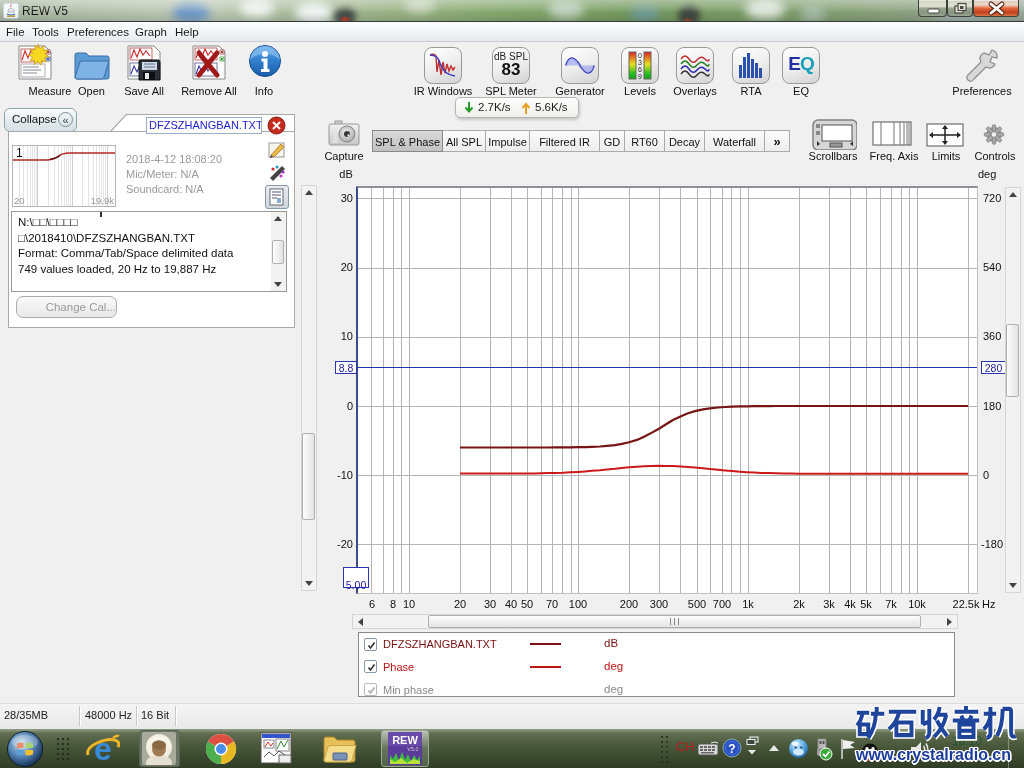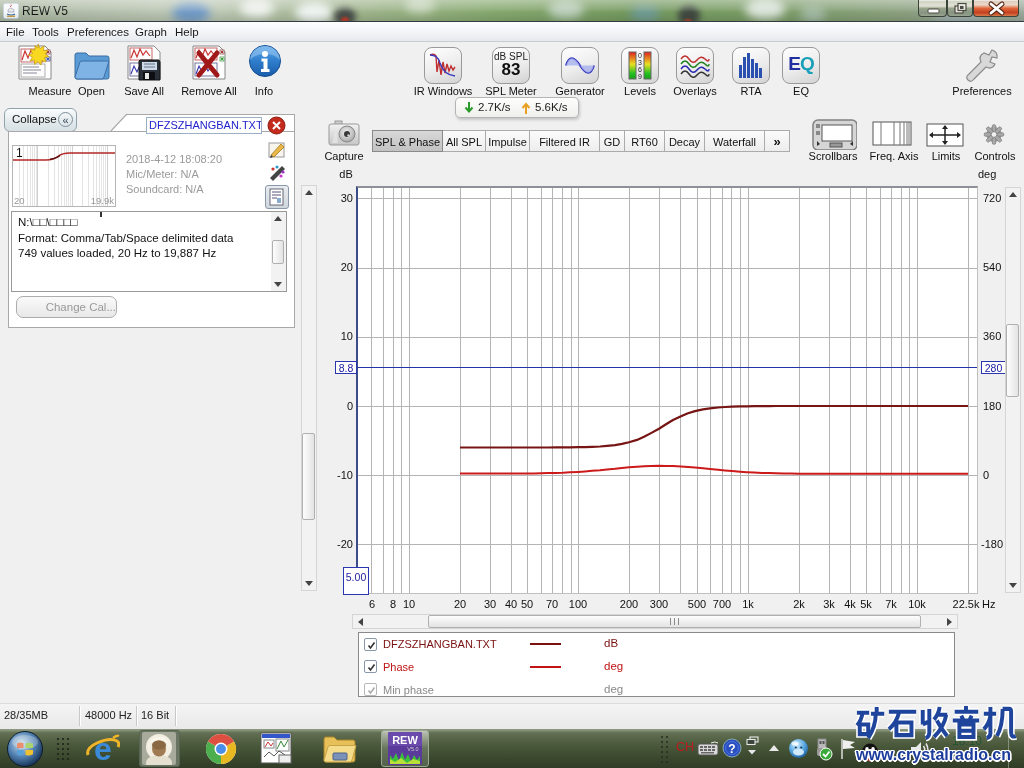--- a/index.html
+++ b/index.html
@@ -334,20 +334,21 @@
       <rect x="4" y="3" width="13" height="16" fill="#fff" stroke="#667"></rect>
  <line x1="6" y1="6" x2="15" y2="6" stroke="#557" stroke-width="1"></line>
       <line x1="6" y1="9" x2="15" y2="9" stroke="#557" stroke-width="1"></line>
  <line x1="6" y1="12" x2="11" y2="12" stroke="#557" stroke-width="1"></line>
  <rect x="11" y="12" width="4" height="5" fill="#8ac"></rect>
     </svg>
 </div>
 <div id="textarea">
     <div style="position:absolute;left:88px;top:0px;width:2px;height:5px;background:#333"></div>
   <div>N:\□□\□□□□</div>
+ <div>□\2018410\DFZSZHANGBAN.TXT</div>
  <div>Format: Comma/Tab/Space delimited data</div>
  <div>749 values loaded, 20 Hz to 19,887 Hz</div>
 </div>
 <div id="changecal">Change Cal...</div>
 
 <svg class="abs" style="left:328px;top:119px" width="32" height="28">
  <defs>
       <linearGradient id="cam" x1="0" y1="0" x2="0" y2="1">
         <stop offset="0" stop-color="#f2f2f2"></stop>
         <stop offset="1" stop-color="#c6c6c6"></stop>
@@ -476,21 +477,21 @@
 <div class="bluebox" style="left:335px;top:361px;width:22px;height:13px;padding-top:0;line-height:12px">8.8</div>
 <div class="yrlab" style="left:983px;top:192px">720</div>
 <div class="yrlab" style="left:983px;top:261px">540</div>
 <div class="yrlab" style="left:983px;top:330px">360</div>
 <div class="bluebox" style="left:981px;top:361px;width:25px;height:13px;padding-top:0;line-height:12px">280</div>
 <div class="yrlab" style="left:983px;top:400px">180</div>
 <div class="yrlab" style="left:983px;top:469px">0</div>
 <div class="yrlab" style="left:981px;top:538px">-180</div>
 
 <div class="xlab" style="left:364px;width:16px">6</div>
-<div class="bluebox" style="left:343px;top:567px;width:26px;height:28px;padding-top:4px;line-height:11px">5.00</div>
+<div class="bluebox" style="left:343px;top:567px;width:26px;height:21px;padding-top:12px;line-height:11px">5.00</div>
 <div class="xlab" style="left:373px;width:40px">8</div>
 <div class="xlab" style="left:389px;width:40px">10</div>
 <div class="xlab" style="left:440px;width:40px">20</div>
 <div class="xlab" style="left:470px;width:40px">30</div>
 <div class="xlab" style="left:491px;width:40px">40</div>
 <div class="xlab" style="left:507px;width:40px">50</div>
 <div class="xlab" style="left:532px;width:40px">70</div>
 <div class="xlab" style="left:558px;width:40px">100</div>
 <div class="xlab" style="left:609px;width:40px">200</div>
 <div class="xlab" style="left:639px;width:40px">300</div>

